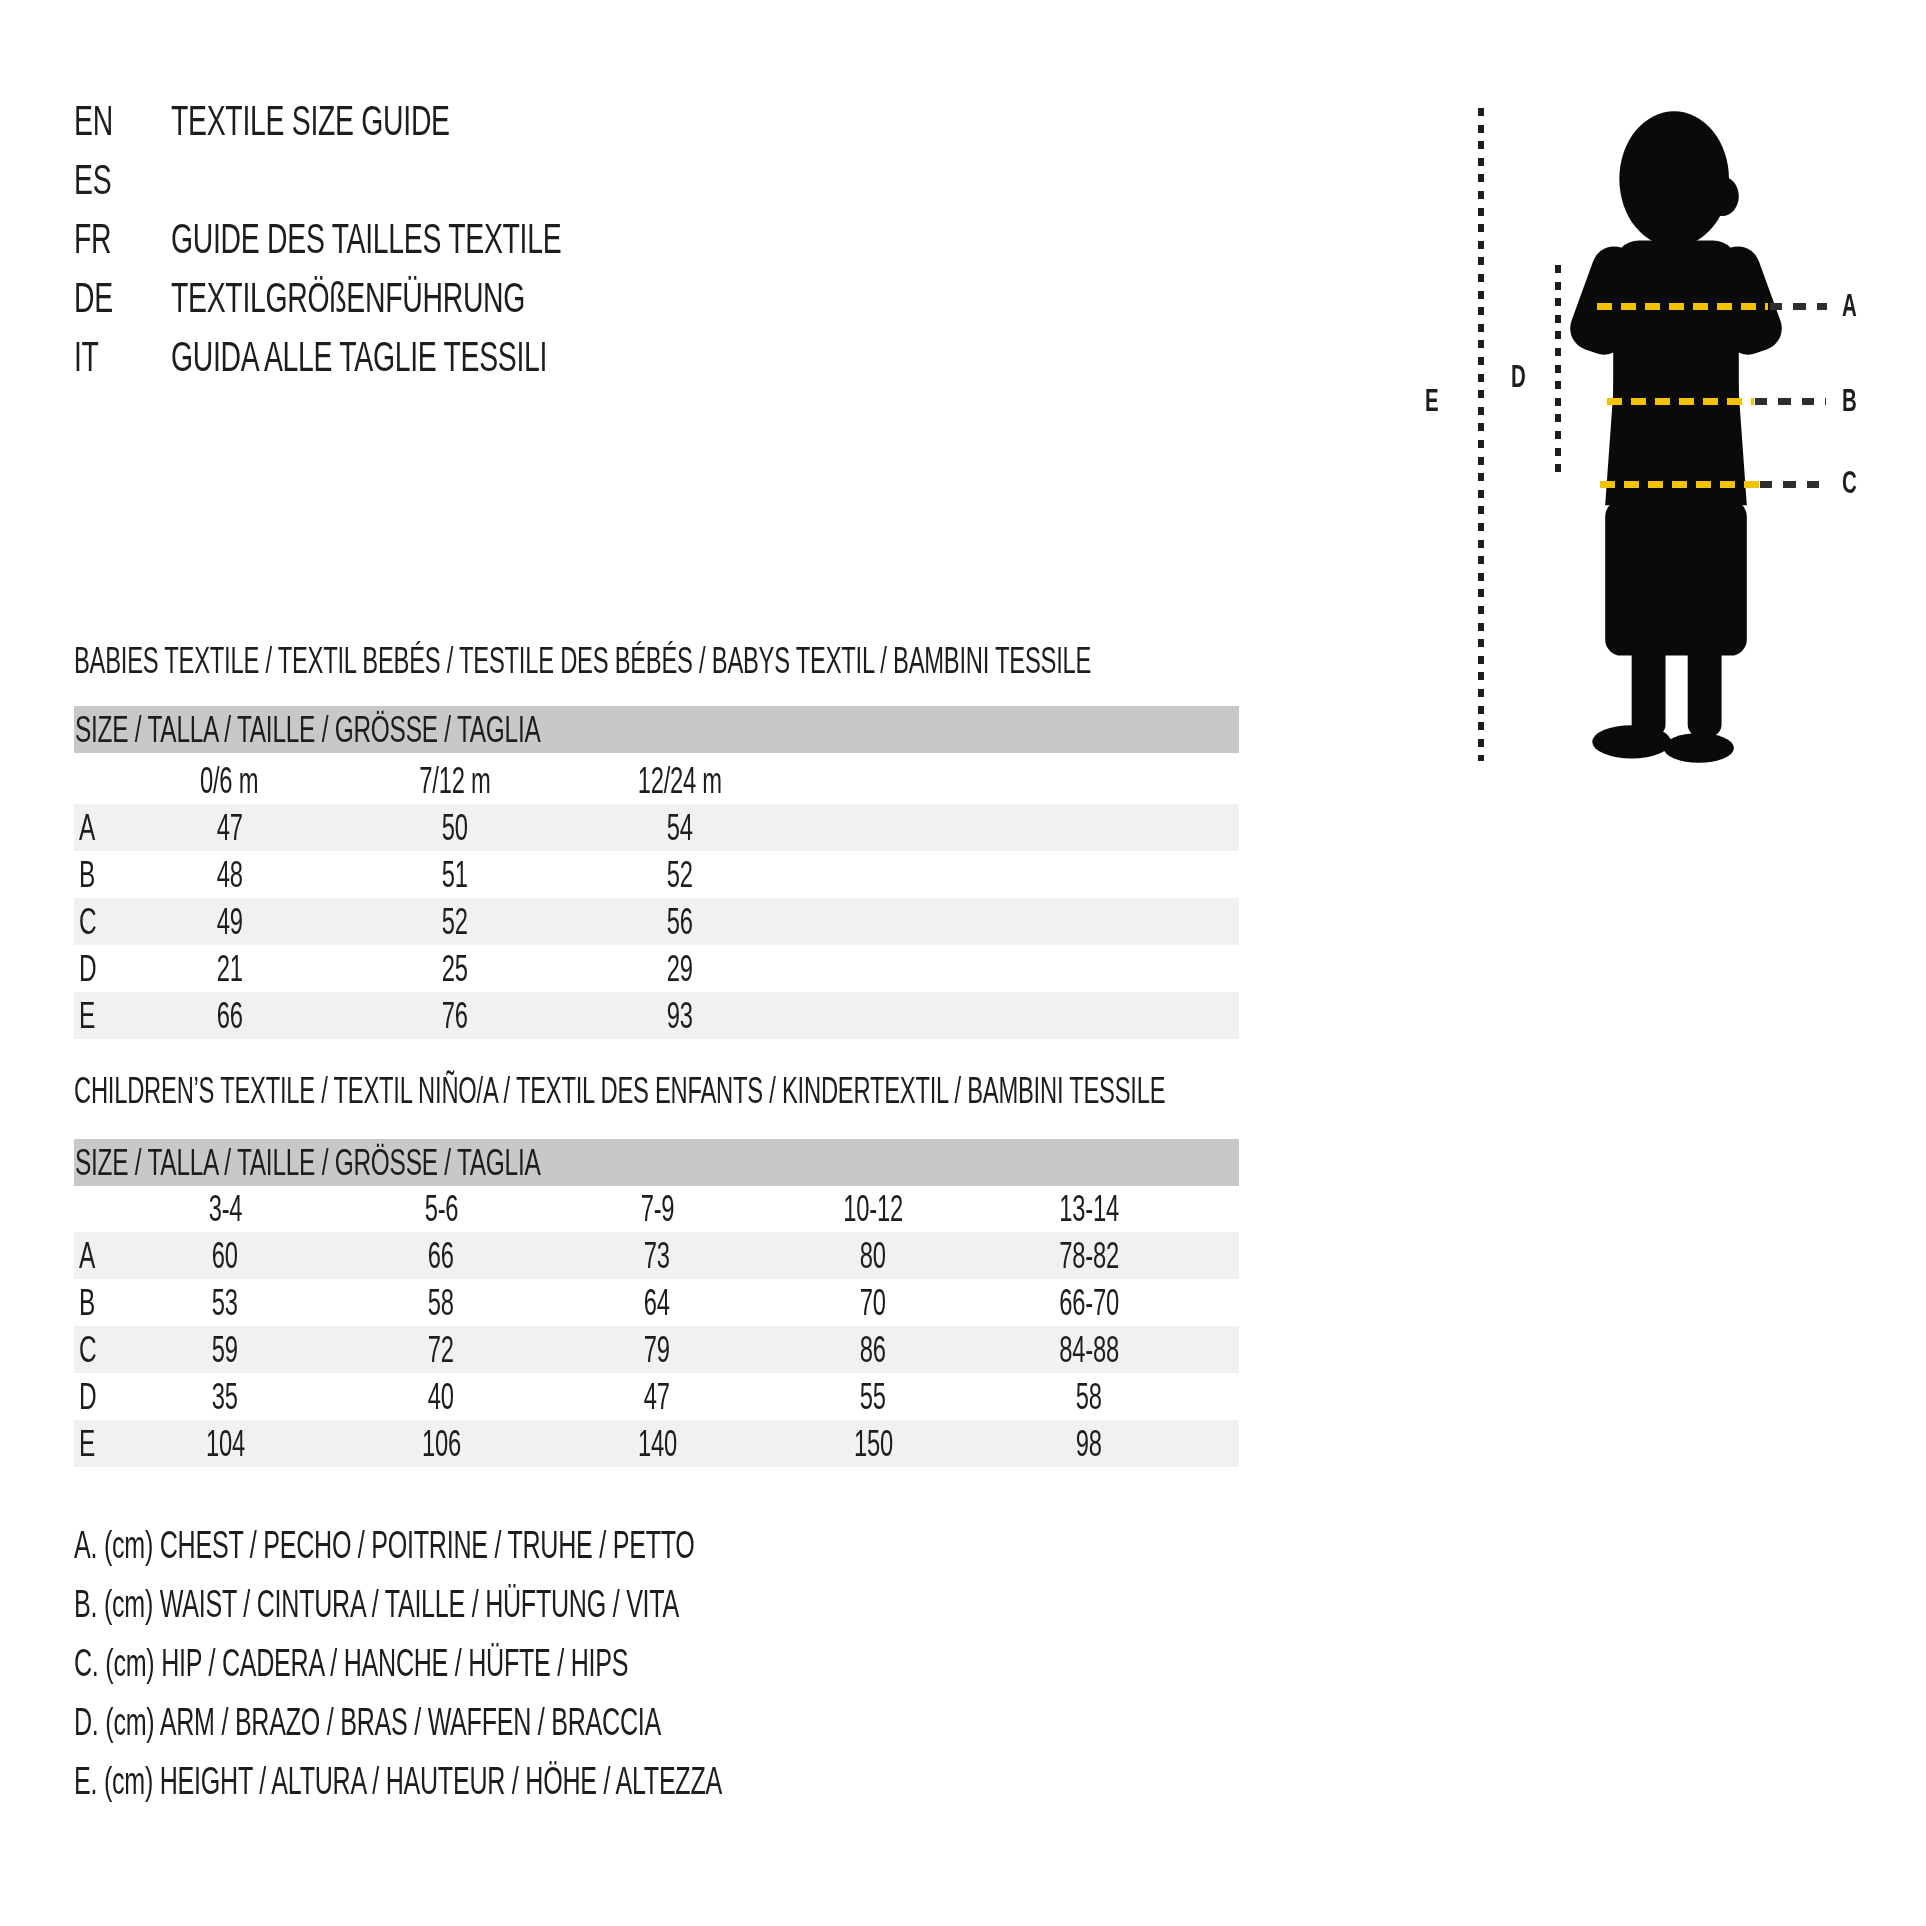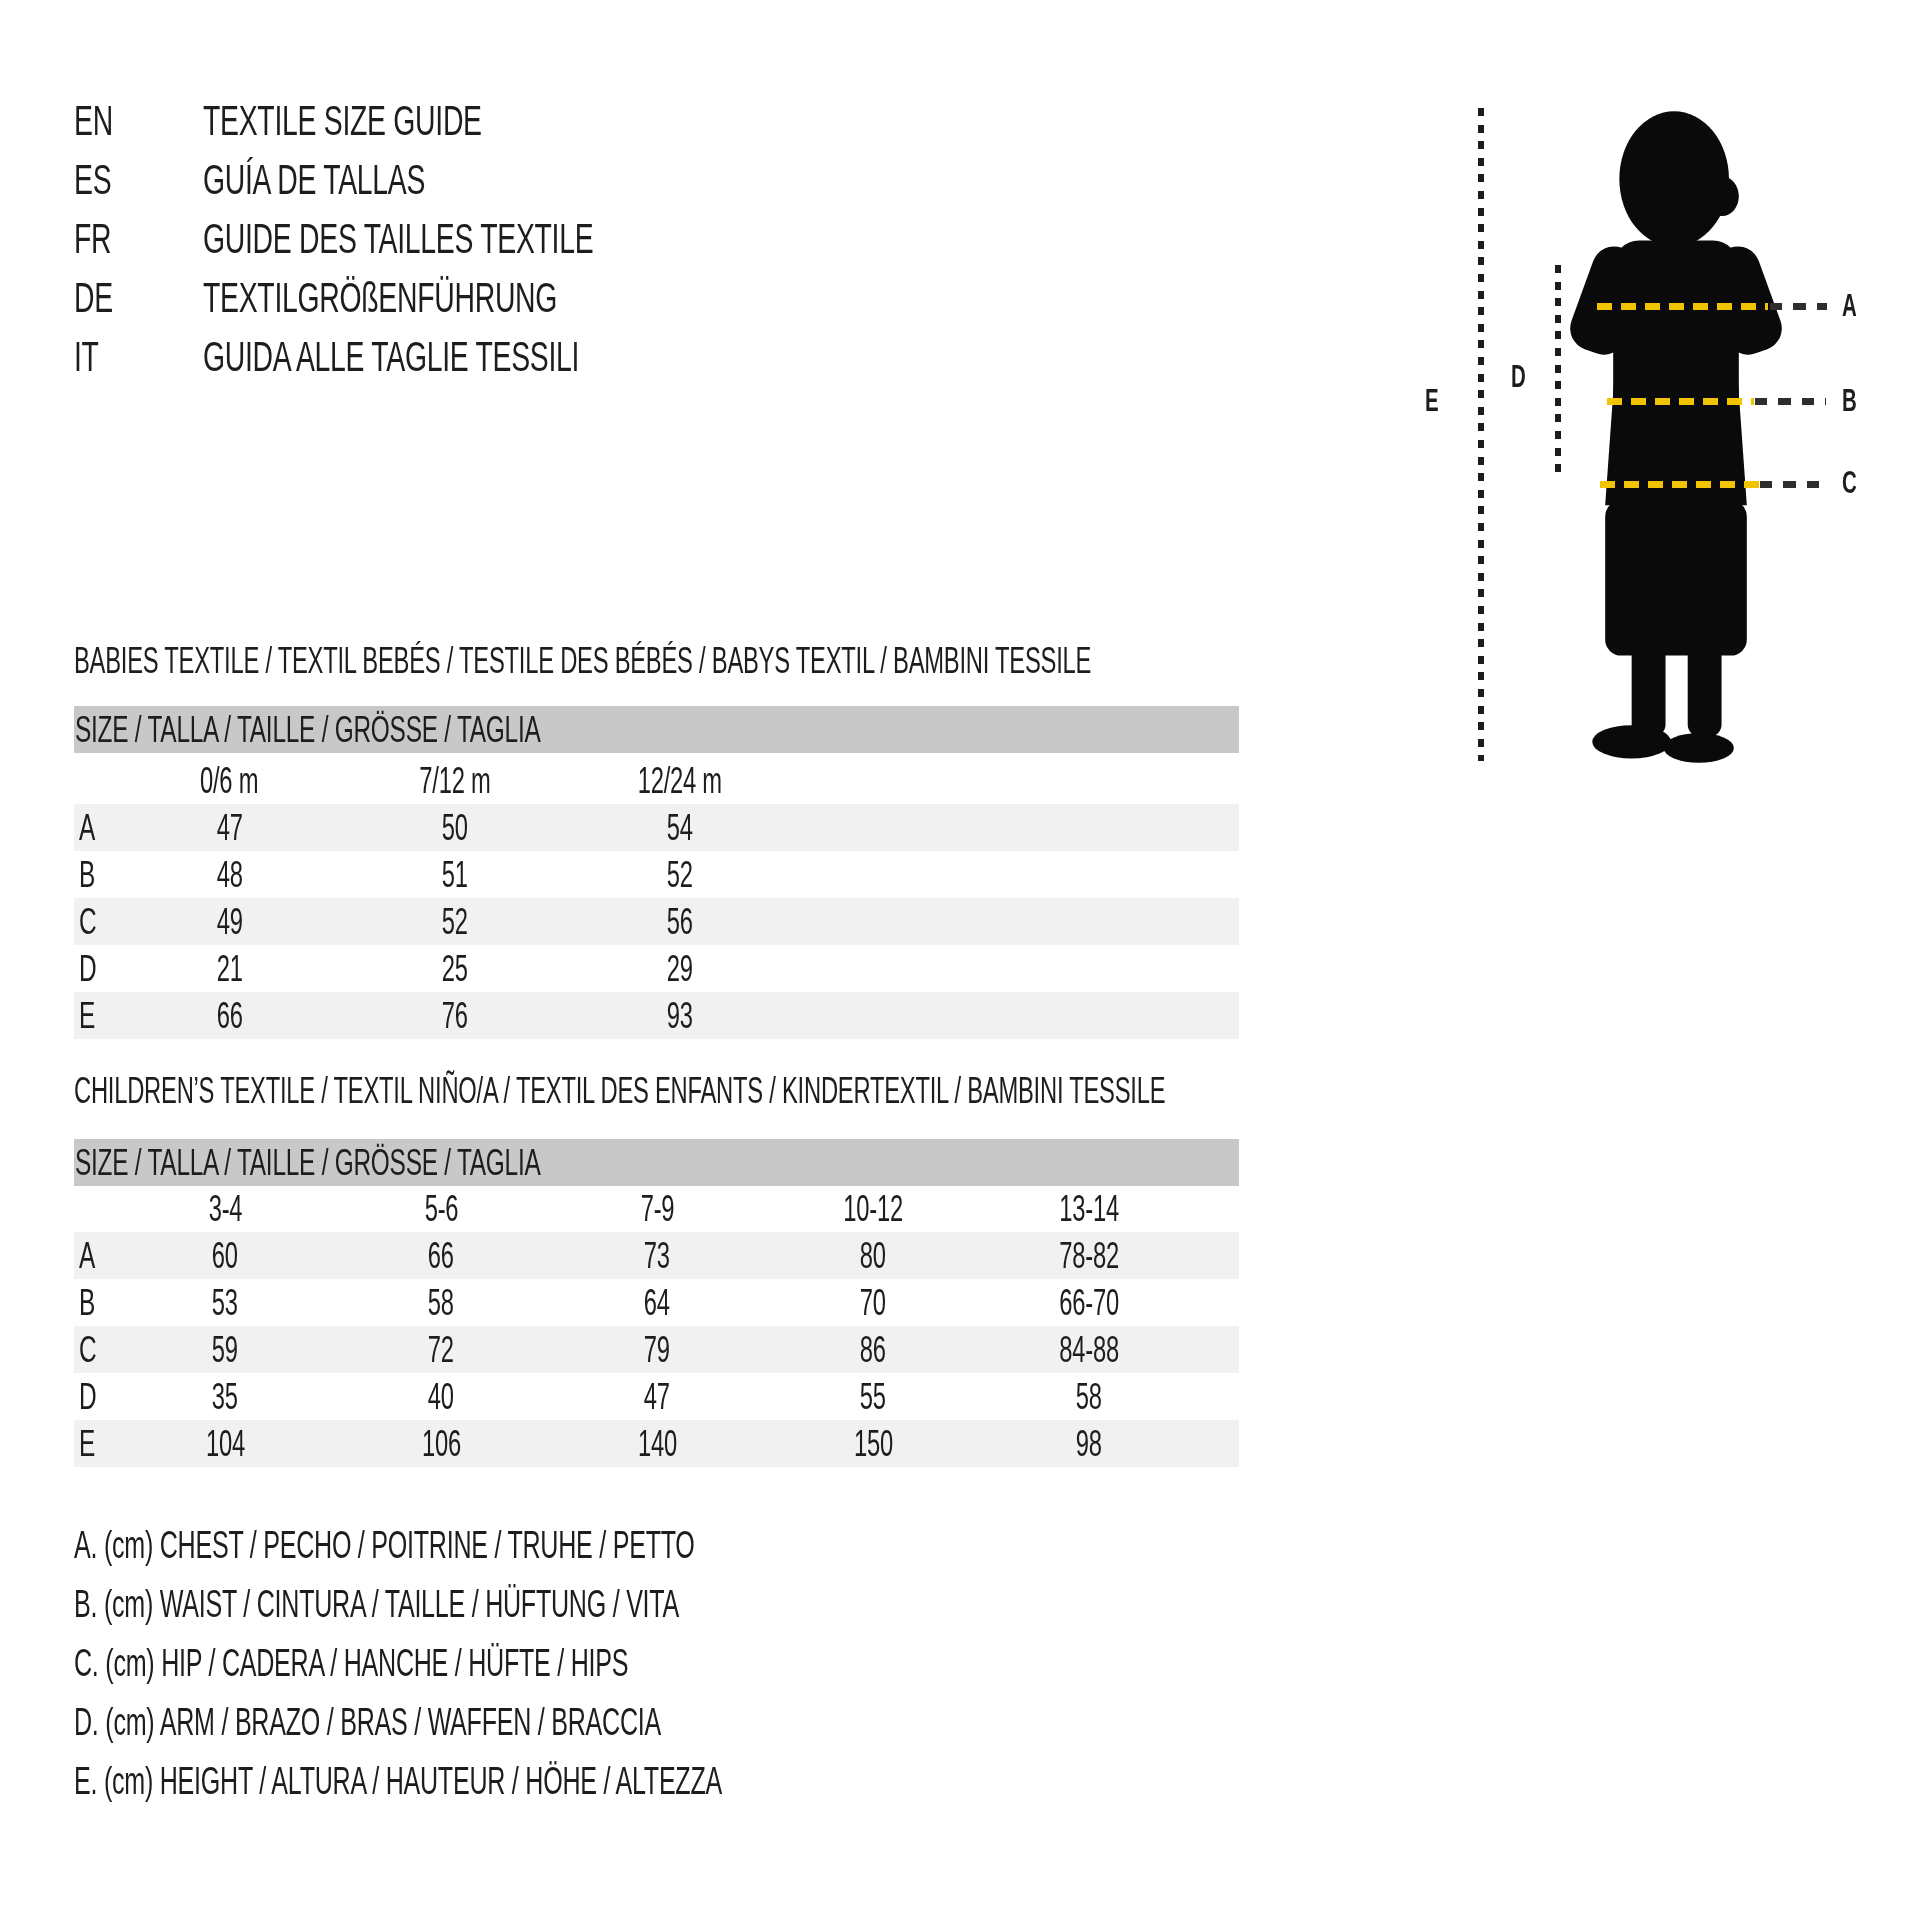--- a/index.html
+++ b/index.html
@@ -6,21 +6,21 @@
   body{
     width:1926px;height:1926px;position:relative;background:#ffffff;
     font-family:"Liberation Sans",sans-serif;color:#1d1d1b;overflow:hidden;
   }
   
   .tx{display:inline-block;transform:scaleX(0.66);transform-origin:50% 50%;white-space:nowrap;letter-spacing:-0.01em;}
   .tl{transform-origin:0 50%;}
 
   
   .langs{position:absolute;left:74px;top:91px;}
-  .lang-row{display:grid;grid-template-columns:97px auto;height:59px;align-items:center;font-size:43px;font-weight:500;gap:32px;}
+  .lang-row{display:grid;grid-template-columns:97px auto;height:59px;align-items:center;font-size:43px;font-weight:500;}
 
   
   .vline{position:absolute;width:6.2px;background-image:repeating-linear-gradient(180deg,#1c1c1c 0 8px,transparent 8px 16.6px);}
   .e-line{left:1478px;top:108px;height:653px;}
   .d-line{left:1555px;top:265px;height:213px;}
   .fig-label{position:absolute;font-size:31px;line-height:35px;font-weight:700;}
   .silhouette{position:absolute;left:1568px;top:110px;width:216px;height:654px;}
   .hdash-y{position:absolute;height:6.8px;background-image:repeating-linear-gradient(90deg,#f2c300 0 15px,transparent 15px 24px);}
   .hdash-k{position:absolute;height:6.8px;background-image:repeating-linear-gradient(90deg,#2e2e2e 0 12.3px,transparent 12.3px 23.4px);}
 
@@ -53,21 +53,20 @@
 </head>
 <body>
 
 <section class="langs">
   <div class="lang-row">
     <span><span class="tx tl">EN</span></span>
     <span><span class="tx tl">TEXTILE SIZE GUIDE</span></span>
   </div>
   <div class="lang-row">
     <span><span class="tx tl">ES</span></span>
-    <span><span class="tx tl">GUÍA DE TALLAS</span></span>
   </div>
   <div class="lang-row">
     <span><span class="tx tl">FR</span></span>
     <span><span class="tx tl">GUIDE DES TAILLES TEXTILE</span></span>
   </div>
   <div class="lang-row">
     <span><span class="tx tl">DE</span></span>
     <span><span class="tx tl">TEXTILGRÖßENFÜHRUNG</span></span>
   </div>
   <div class="lang-row">

